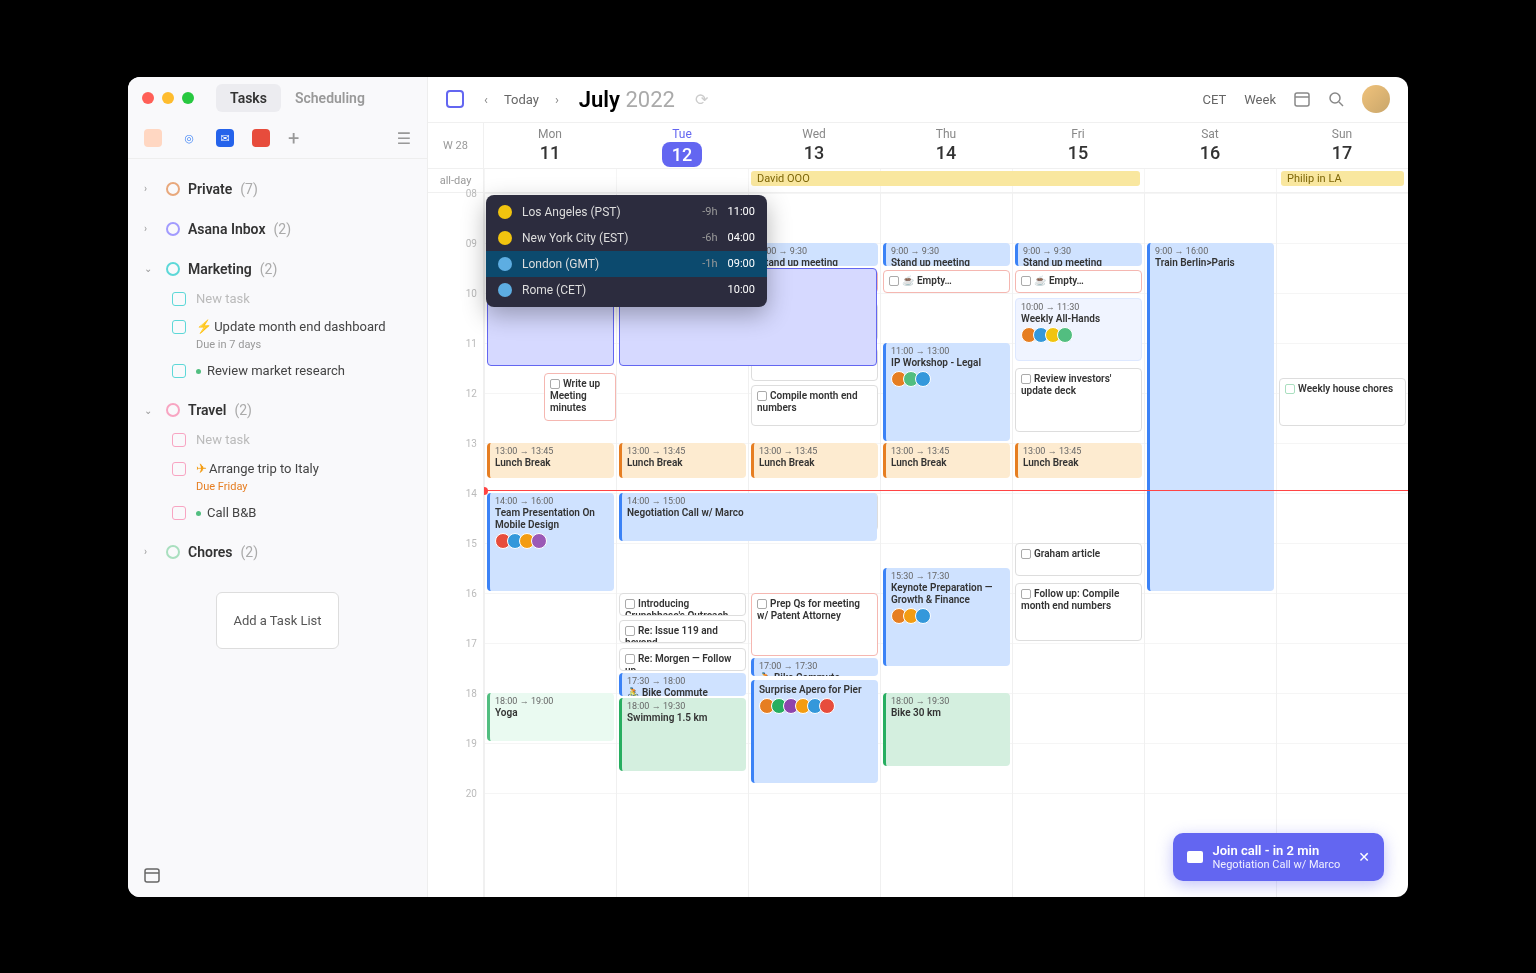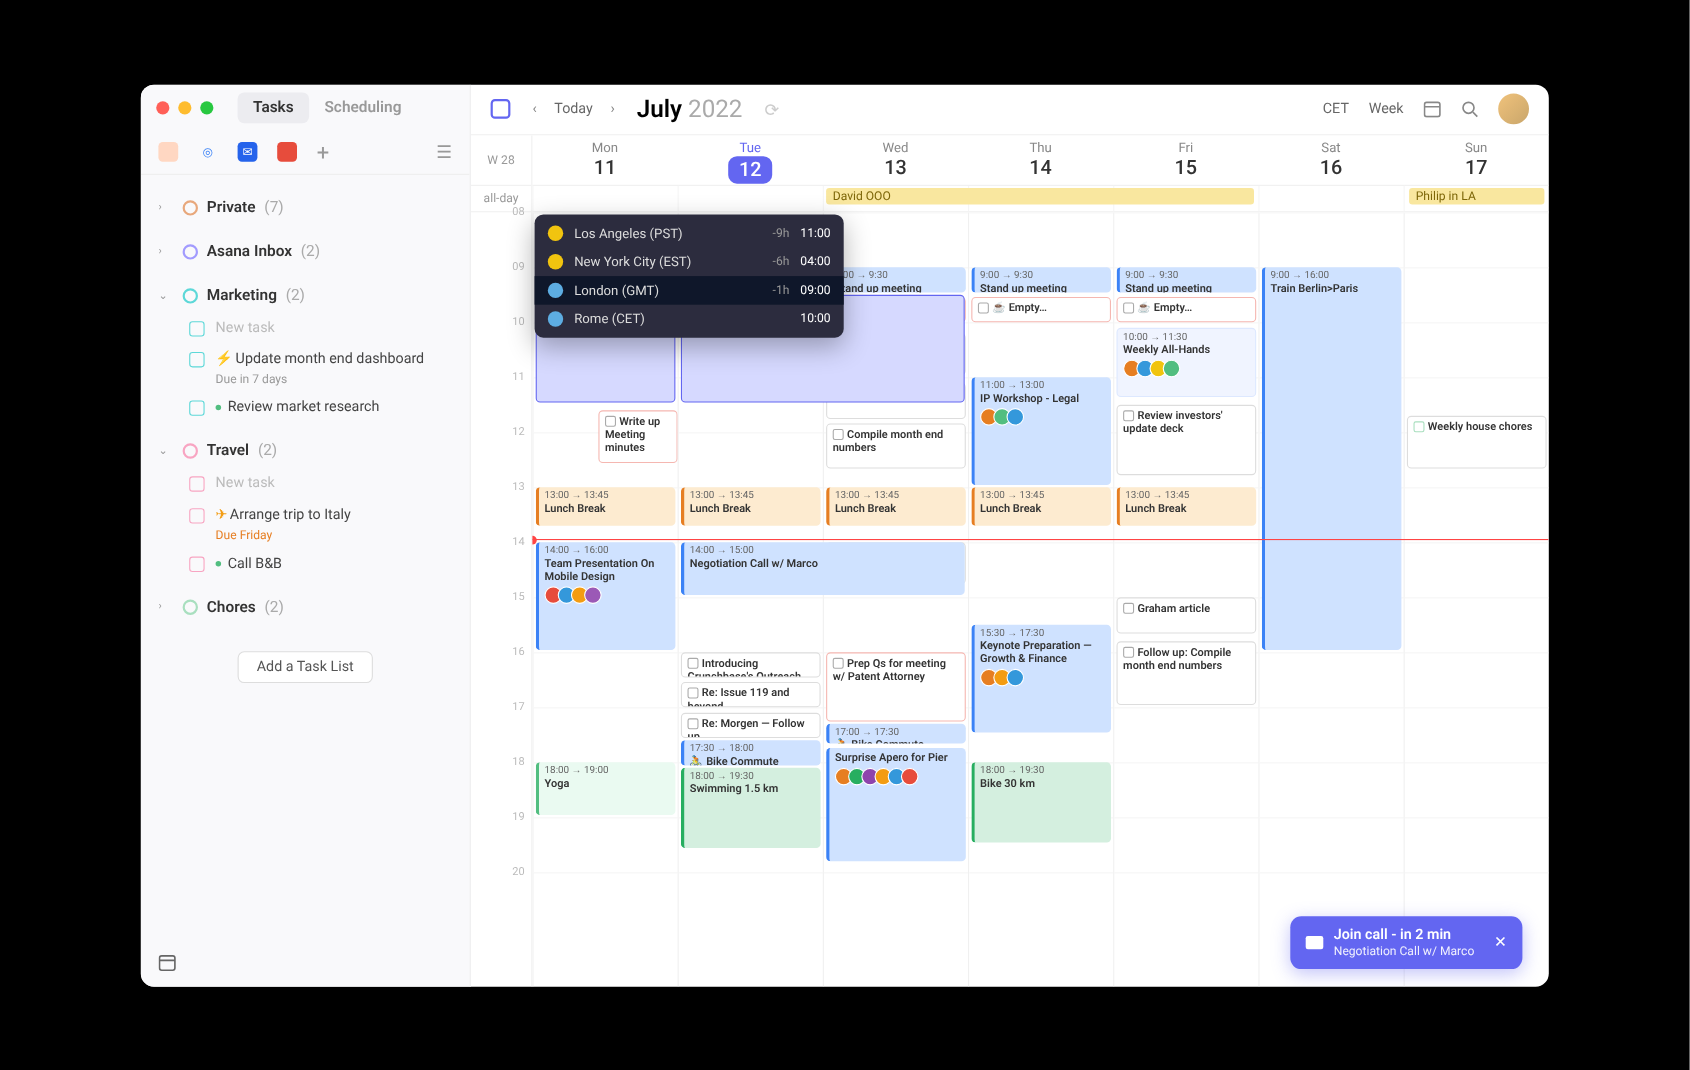--- a/index.html
+++ b/index.html
@@ -23,21 +23,21 @@
 .chev{width:14px;color:#999;font-size:10px}
 .gcolor{width:14px;height:14px;border-radius:50%;border:2px solid}
 .gname{font-weight:600;color:#333}
 .gcount{color:#aaa}
 .task{display:flex;align-items:flex-start;padding:6px 16px 6px 44px;gap:10px;font-size:13px}
 .tcheck{width:14px;height:14px;border:1.5px solid;border-radius:3px;flex-shrink:0;margin-top:1px}
 .ttext{color:#444;line-height:1.3}
 .tmeta{color:#999;font-size:11px;margin-top:2px}
 .tplace{color:#bbb}
 .dot{width:5px;height:5px;border-radius:50%;display:inline-block;margin-right:6px;vertical-align:middle}
-.addlist{margin:20px auto;padding:6px 16px;border:1px solid #ddd;border-radius:6px;background:#fff;font-size:13px;color:#555;cursor:pointer;display:block}
+.addlist{margin:20px auto;padding:20px 16px;border:1px solid #ddd;border-radius:6px;background:#fff;font-size:13px;color:#555;cursor:pointer;display:block}
 .calicon{padding:14px 16px;color:#666}
 .main{flex:1;display:flex;flex-direction:column;position:relative;overflow:hidden}
 .toolbar{height:46px;display:flex;align-items:center;padding:0 18px;gap:14px;border-bottom:1px solid #f0f0f0}
 .sqicon{width:18px;height:18px;border:2px solid #6366f1;border-radius:4px}
 .nav{display:flex;align-items:center;gap:10px;font-size:13px;color:#666}
 .navbtn{padding:4px 6px;cursor:pointer;color:#888}
 .title{font-size:22px;font-weight:600}
 .title .yr{color:#aaa;font-weight:400}
 .tbr{margin-left:auto;display:flex;align-items:center;gap:18px;font-size:13px;color:#666}
 .avatar{width:28px;height:28px;border-radius:50%;background:linear-gradient(135deg,#f0c27b,#c9a66b)}
@@ -70,21 +70,21 @@
 .ev-lgreen{background:#eafaf1;border-left:3px solid #52be80}
 .ev-white{background:#fff;border:1px solid #ddd}
 .ev-redout{background:#fff;border:1px solid #f5b7b1}
 .ev-selected{background:#d6d9ff;border:1px solid #6366f1}
 .chk{width:10px;height:10px;border:1px solid #aaa;border-radius:2px;display:inline-block;margin-right:3px;vertical-align:middle;background:#fff}
 .avrow{display:flex;gap:-4px;margin-top:2px}
 .av{width:16px;height:16px;border-radius:50%;border:1.5px solid #fff;margin-left:-4px;font-size:8px;display:flex;align-items:center;justify-content:center;color:#fff;font-weight:600}
 .av:first-child{margin-left:0}
 .tzpop{position:absolute;background:#2c2c3e;border-radius:8px;padding:4px 0;box-shadow:0 8px 24px rgba(0,0,0,.3);z-index:20;width:281px;font-size:12px}
 .tzrow{display:flex;align-items:center;padding:6px 12px;gap:10px;color:#ddd}
-.tzrow.sel{background:#0f172a}
+.tzrow.sel{background:#0c4a6e}
 .tzicon{width:14px;height:14px;border-radius:50%}
 .tzname{flex:1}
 .tzoff{color:#999;font-size:11px}
 .tztime{color:#fff;font-size:11px}
 .callpop{position:absolute;bottom:16px;right:24px;background:#6366f1;color:#fff;border-radius:10px;padding:10px 14px;display:flex;align-items:center;gap:10px;font-size:13px;box-shadow:0 4px 16px rgba(99,102,241,.4);z-index:30}
 .callpop .sub{font-size:11px;opacity:.9}
 .camicon{width:16px;height:12px;background:#fff;border-radius:2px;position:relative}
 .closex{margin-left:8px;cursor:pointer;font-size:14px}
 svg{display:block}
 </style>

